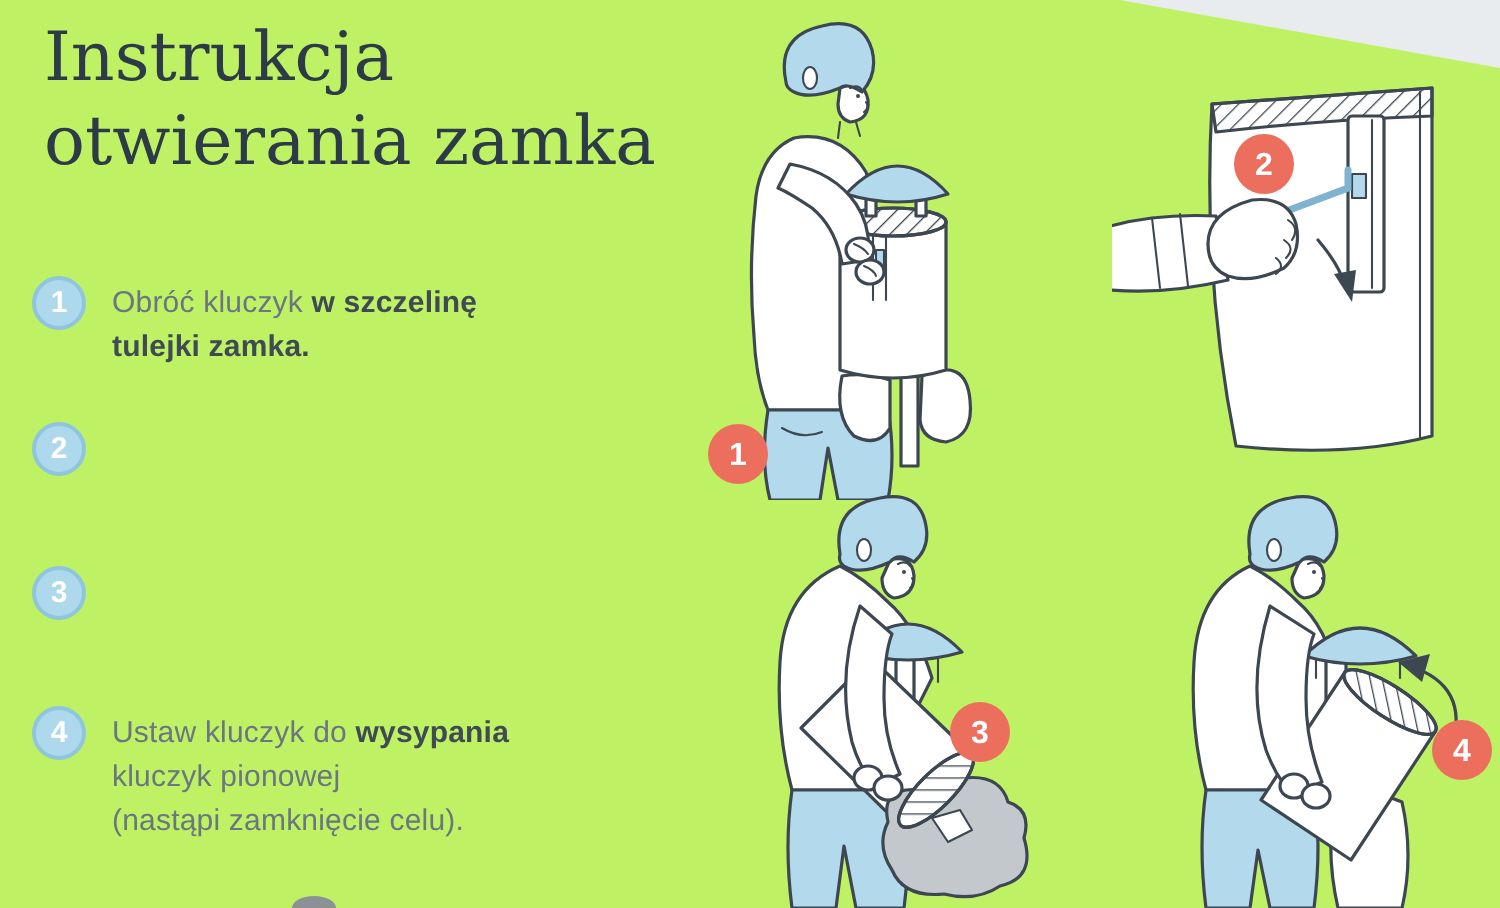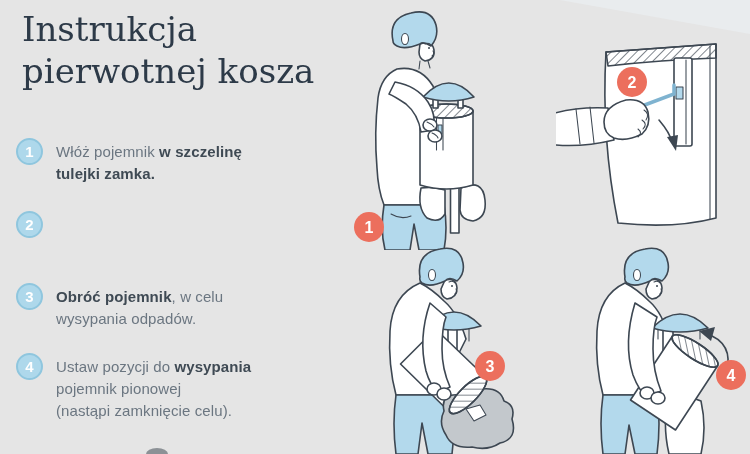--- a/index.html
+++ b/index.html
@@ -2,21 +2,21 @@
 <html lang="pl" style="--title-text: #2d3a48; --body-text: #6b7681; --bold-text: #3f4a54; --step-badge-fill: #aed8eb; --step-badge-border: #8fc6de; --badge-number: #ffffff; --figure-badge-fill: #ec6f5d; --line-color: #3d4752; --illu-blue: #b3d9ec; --bag-gray: #c3c8cc; --corner-gray: #e9ecee; --logo-gray: #8c9196;"><head>
 <meta charset="utf-8">
 <style>
   :root{
     --title-text:#2d3a48; --body-text:#6b7681; --bold-text:#3f4a54;
     --step-badge-fill:#aed8eb; --step-badge-border:#8fc6de; --badge-number:#ffffff;
     --figure-badge-fill:#ec6f5d; --line-color:#3d4752; --illu-blue:#b3d9ec;
     --bag-gray:#c3c8cc; --corner-gray:#e9ecee; --logo-gray:#8c9196;
   }
   html,body{margin:0;padding:0;background:#ffffff;}
-  .page{position:relative;width:750px;height:454px;background:#e5e5e5;overflow:hidden;
+  .page{position:relative;width:750px;height:454px;background:#bef264;overflow:hidden;
         font-family:"Liberation Sans",sans-serif;}
   .corner-wedge{position:absolute;left:560px;top:0;width:190px;height:34px;
         background:var(--corner-gray,#e9ecee);
         clip-path:polygon(0 0,100% 0,100% 100%);}
   .title{position:absolute;left:22px;top:8px;width:310px;
         font-family:"DejaVu Serif","Liberation Serif",serif;
         font-size:34px;line-height:42px;font-weight:400;color:var(--title-text,#2d3a48);}
   .step{position:absolute;left:16px;display:flex;gap:13px;width:290px;}
   .step-badge{flex:none;width:27px;height:27px;border-radius:50%;
         background:var(--step-badge-fill,#aed8eb);
@@ -42,48 +42,47 @@
 </style>
 </head>
 <body>
 
 <div class="page">
 
   <div class="corner-wedge"></div>
 
   <div class="title">
     <div>Instrukcja</div>
-    <div>pierwotnej kosza</div>
+    <div>otwierania zamka</div>
   </div>
 
   <div class="step" style="top:138px">
     <div class="step-badge">
       <span>1</span>
     </div>
-    <div class="step-text"><span>Włóż pojemnik </span><strong>w szczelinę tulejki zamka.</strong><span></span></div>
+    <div class="step-text"><span>Obróć kluczyk </span><strong>w szczelinę tulejki zamka.</strong><span></span></div>
   </div>
 
   <div class="step" style="top:211px">
     <div class="step-badge">
       <span>2</span>
     </div>
   </div>
 
   <div class="step" style="top:283px">
     <div class="step-badge">
       <span>3</span>
     </div>
-    <div class="step-text"><span></span><strong>Obróć pojemnik</strong><span>, w celu wysypania odpadów.</span></div>
   </div>
 
   <div class="step" style="top:353px">
     <div class="step-badge">
       <span>4</span>
     </div>
-    <div class="step-text"><span>Ustaw pozycji do </span><strong>wysypania</strong><span> pojemnik pionowej</span>
+    <div class="step-text"><span>Ustaw kluczyk do </span><strong>wysypania</strong><span> kluczyk pionowej</span>
       <div>(nastąpi zamknięcie celu).</div>
     </div>
   </div>
 
   <svg class="fig" style="left:333px;top:8px" width="210" height="242" viewBox="0 0 210 242">
     <defs>
       <pattern id="p1" patternUnits="userSpaceOnUse" width="6" height="6" patternTransform="rotate(45)">
         <line x1="0" y1="0" x2="0" y2="6" stroke="#3d4752" stroke-width="1.3"></line>
       </pattern>
     </defs>

